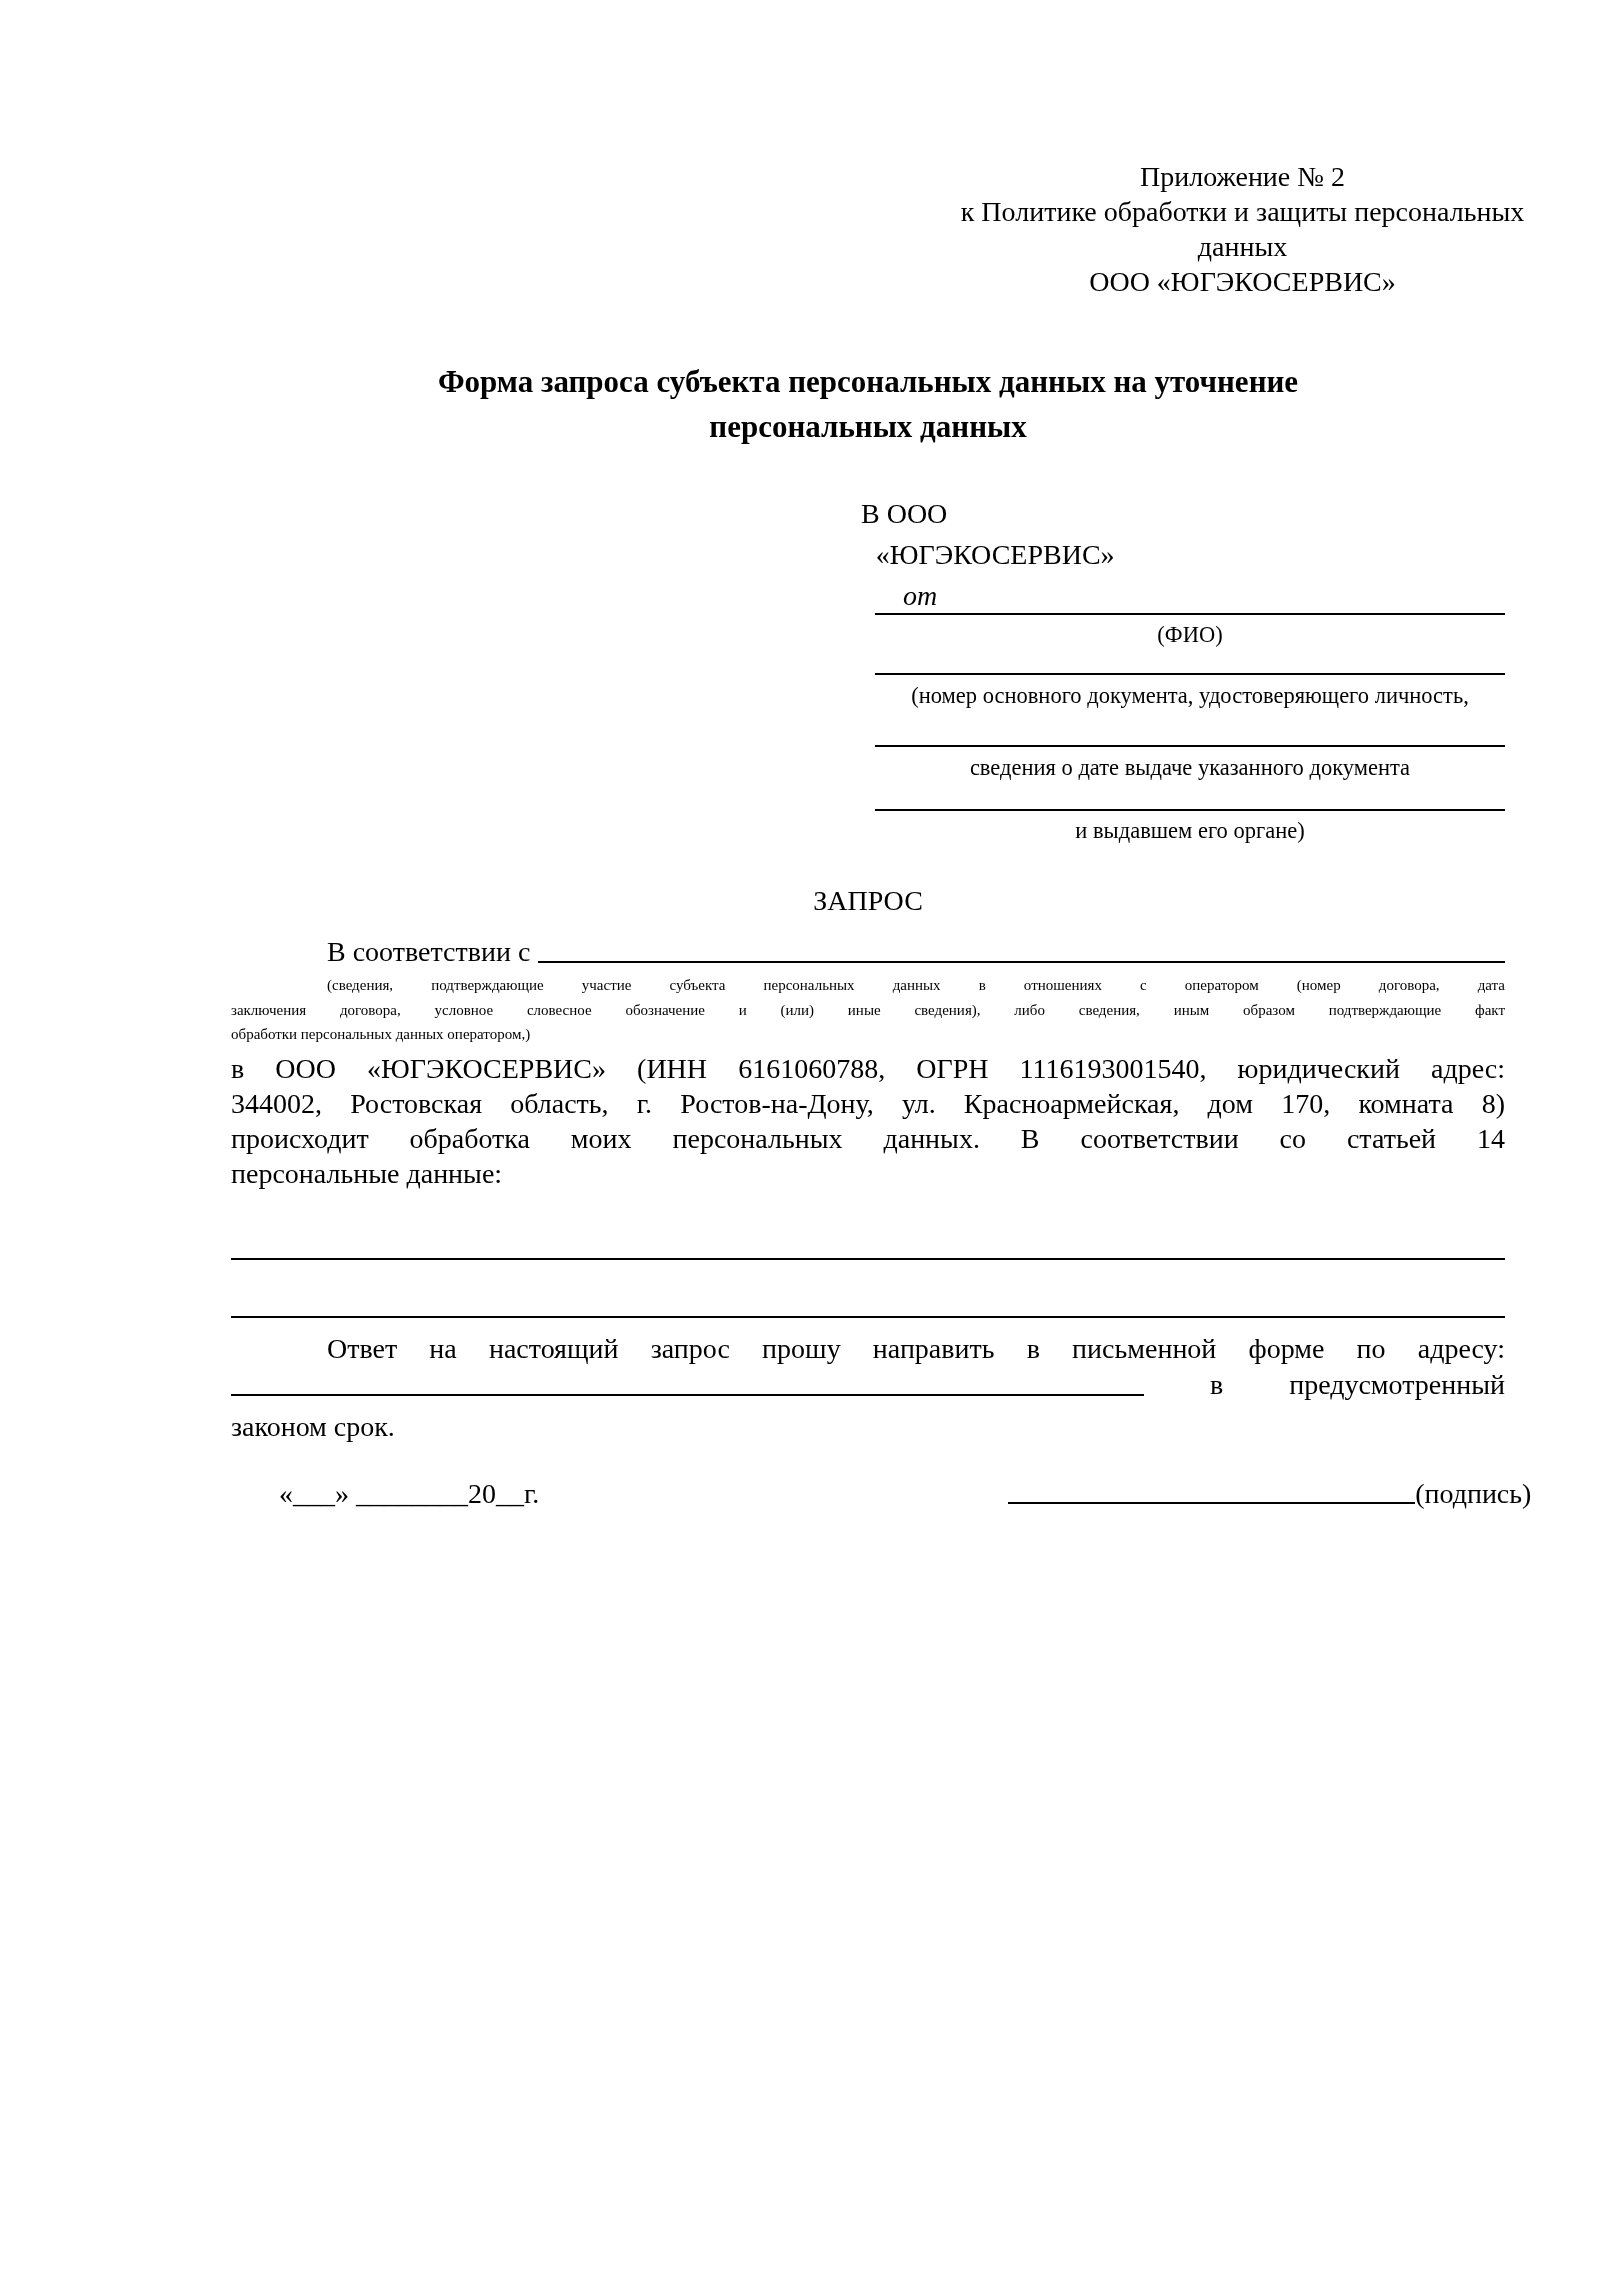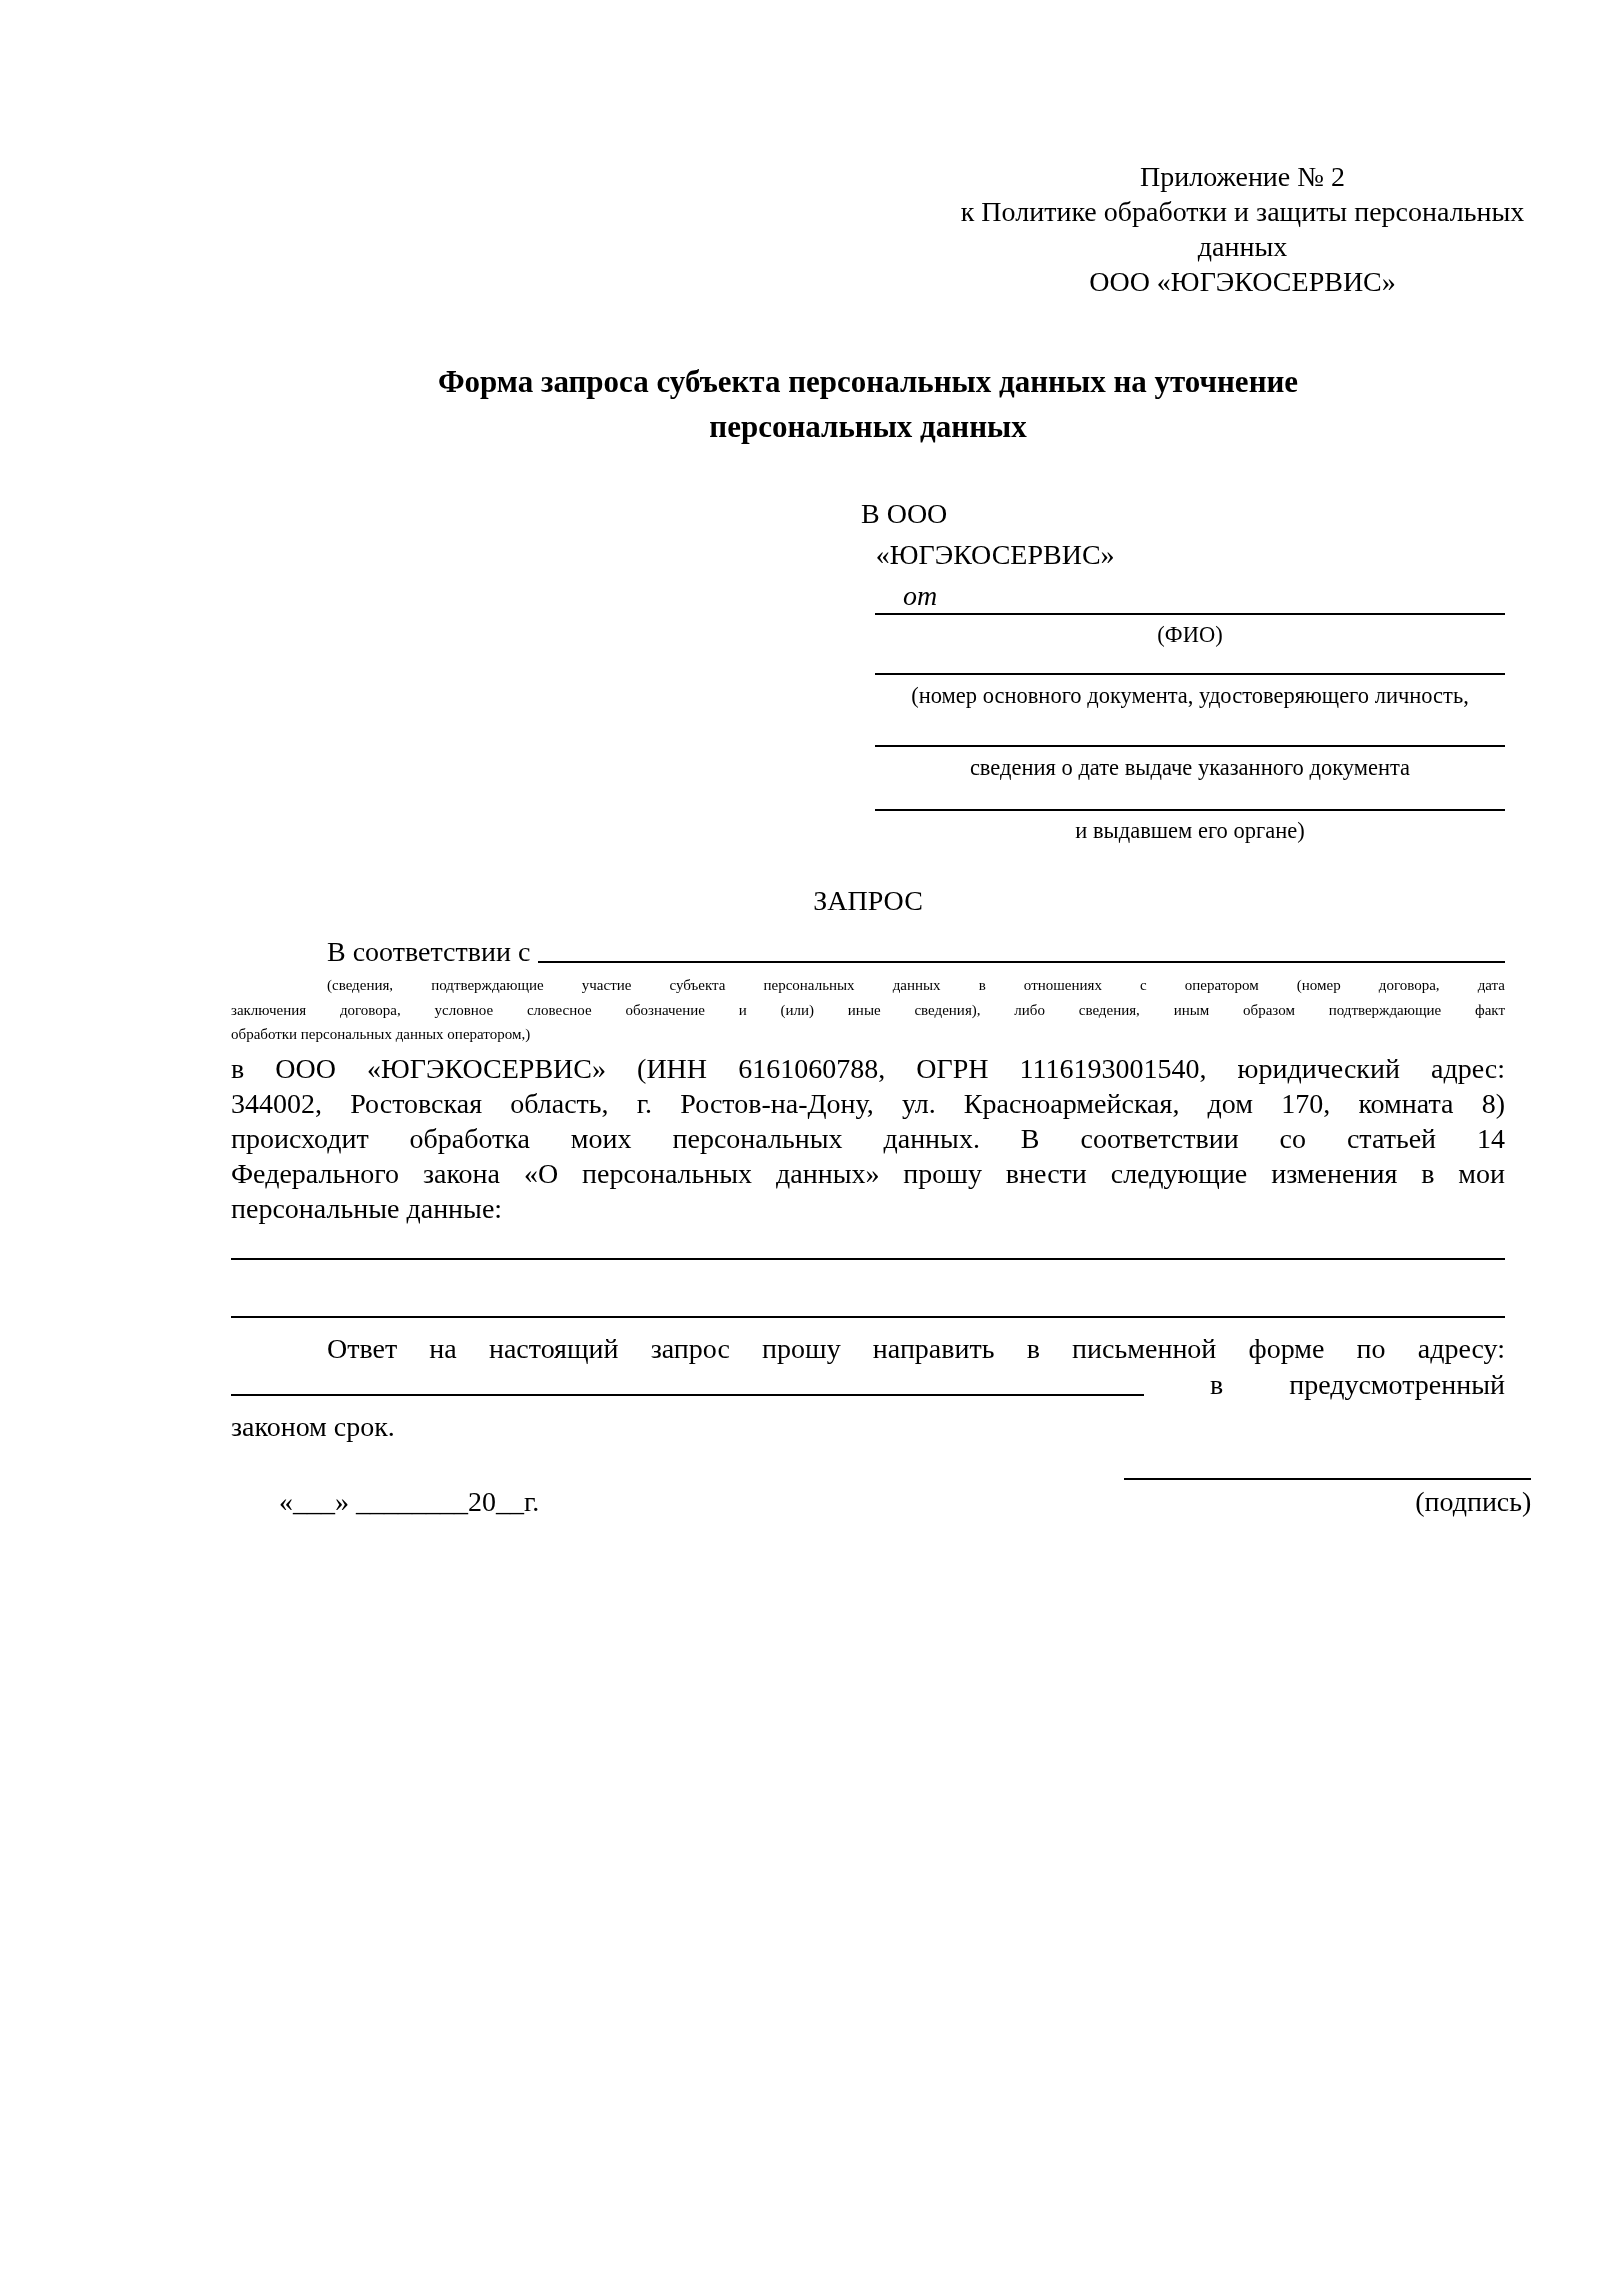--- a/index.html
+++ b/index.html
@@ -54,21 +54,21 @@
   .reply1 { left:231px; top:1331px; width:1274px; font-size:28px; line-height:35px;
             text-indent:96px; text-align:justify; text-align-last:justify; }
   .reply2 { left:231px; top:1366px; width:1274px; height:35px; display:flex;
             justify-content:space-between; align-items:flex-end; font-size:28px; }
   .addr-blank { width:913px; border-bottom:2.9px solid #000; margin-bottom:4.9px; }
   .reply3 { left:231px; top:1409px; width:1274px; font-size:28px; line-height:35px; }
 
   
   .signoff { left:231px; top:1478px; width:1274px; padding-right:21.6px; box-sizing:border-box;
              display:flex; justify-content:space-between; align-items:flex-end; font-size:28px;margin-left:48px; }
-  .sig-group { display:flex; align-items:flex-end;flex-direction:column; }
+  .sig-group { display:flex; align-items:flex-end; }
   .sig-blank { width:407px; border-bottom:2.9px solid #000; margin-bottom:5.9px; }
 </style>
 </head>
 <body>
 
 <div class="page">
 
   <div class="abs appendix">
     <div>Приложение № 2</div>
     <div>к Политике обработки и защиты персональных данных</div>
@@ -107,21 +107,20 @@
   <div class="abs footnote">
     <div class="jline indent">(сведения, подтверждающие участие субъекта персональных данных в отношениях с оператором (номер договора, дата</div>
     <div class="jline">заключения договора, условное словесное обозначение и (или) иные сведения), либо сведения, иным образом подтверждающие факт</div>
     <div>обработки персональных данных оператором,)</div>
   </div>
 
   <div class="abs bodytext">
     <div class="jline">в ООО «ЮГЭКОСЕРВИС» (ИНН 6161060788, ОГРН 1116193001540, юридический адрес:</div>
     <div class="jline">344002, Ростовская область, г. Ростов-на-Дону, ул. Красноармейская, дом 170, комната 8)</div>
     <div class="jline">происходит обработка моих персональных данных. В соответствии со статьей 14</div>
-    <div class="jline">Федерального закона «О персональных данных» прошу внести следующие изменения в мои</div>
     <div>персональные данные:</div>
   </div>
 
   <div class="abs wide-line wl1"></div>
   <div class="abs wide-line wl2"></div>
 
   <div class="abs reply1">Ответ на настоящий запрос прошу направить в письменной форме по адресу:</div>
   <div class="abs reply2">
     <span class="addr-blank"></span>
     <span>в</span>

